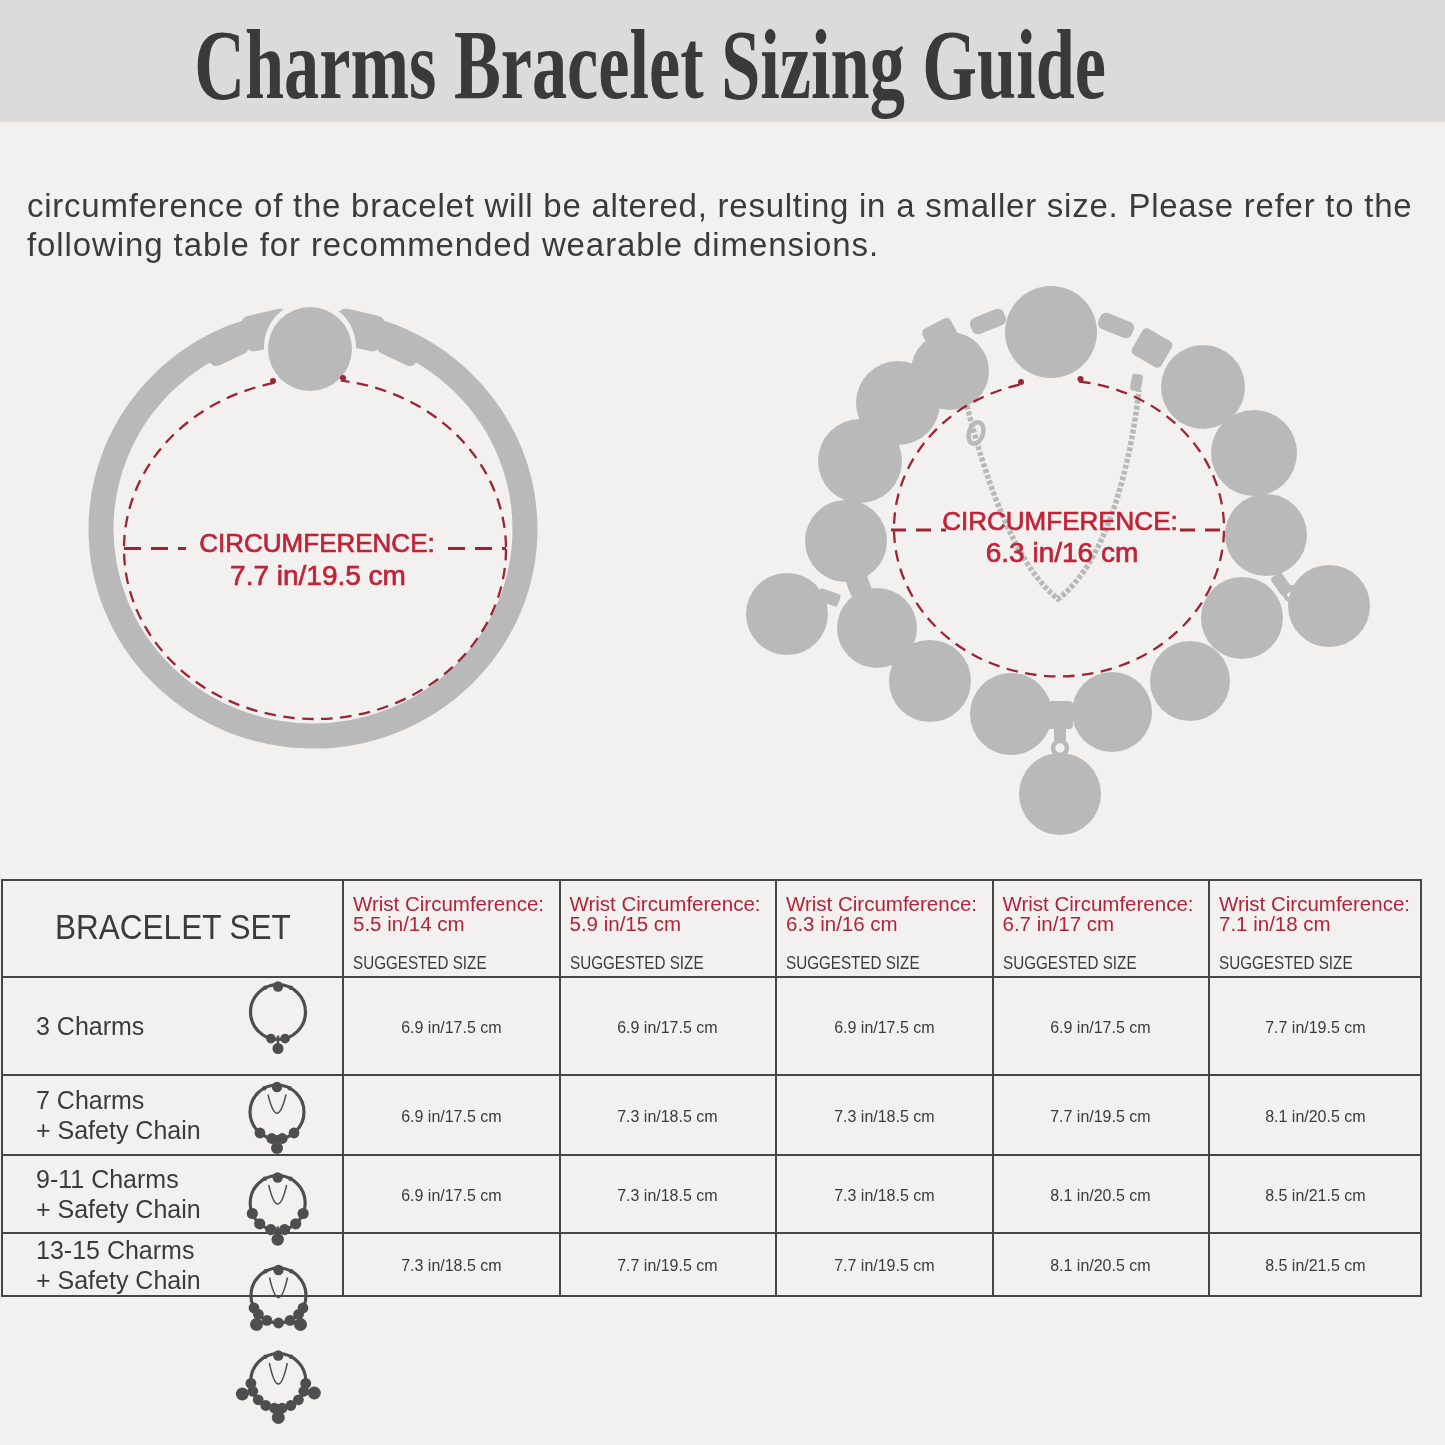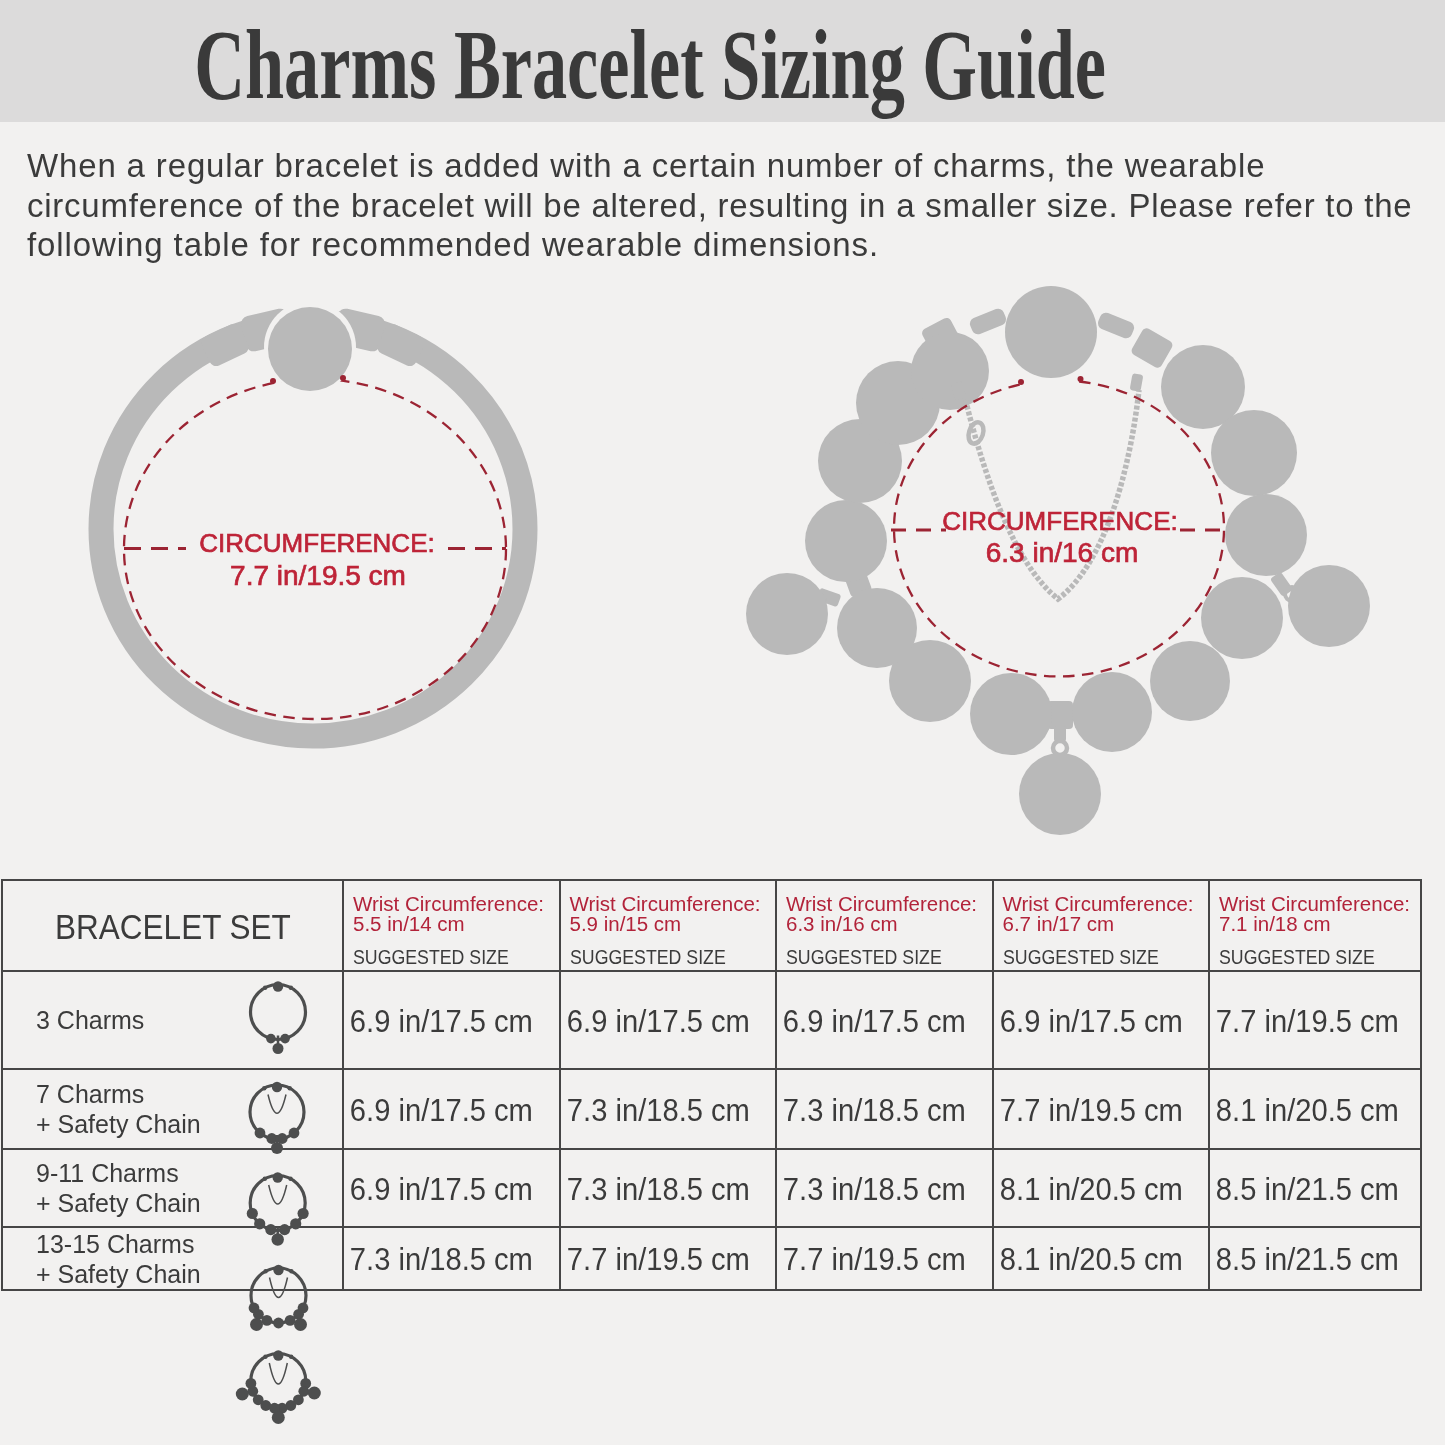--- a/index.html
+++ b/index.html
@@ -12,34 +12,34 @@
   .title span{display:inline-block;transform:scaleX(0.71);transform-origin:center;}
   .para{position:absolute;left:27px;top:146px;font-size:33px;line-height:39.5px;
         color:#3b3b3b;}
   .l1{letter-spacing:0.85px;} .l2{letter-spacing:0.76px;} .l3{letter-spacing:0.9px;}
   svg{position:absolute;left:0;top:0;}
   table{position:absolute;left:1px;top:879px;width:1419px;border-collapse:collapse;
         table-layout:fixed;color:#3b3b3b;}
   td{border:2px solid #464646;padding:0;vertical-align:middle;}
   .hd td{vertical-align:top;}
   .c1{padding-left:33px;position:relative;font-size:25px;line-height:30px;}
-  .val{text-align:left;font-size:31px;padding-top:3px;}
+  .val{text-align:center;font-size:17px;padding-top:3px;}
   .val span{display:inline-block;transform:scaleX(0.94);}
   .wc{color:#b2233a;font-size:20.5px;line-height:20px;}
-  .sg{color:#3b3b3b;font-size:21px;line-height:26px;margin-top:10px;white-space:nowrap;}
+  .sg{color:#3b3b3b;font-size:18px;line-height:26px;margin-top:16px;white-space:nowrap;}
   .sg span{display:inline-block;transform:scaleX(0.845);transform-origin:0 50%;}
   .bset{font-size:35px;text-align:center;padding-top:26px;}
   .bset span{display:inline-block;transform:scaleX(0.9);}
   .icon{position:absolute;}
 </style>
 </head>
 <body>
 <div class="band"></div>
 <div class="title"><span>Charms Bracelet Sizing Guide</span></div>
-<div class="para"><span class="l1">When a regular bracelet is added with a certain number of charms, the wearable</span><br><span class="l2">circumference of the bracelet will be altered, resulting in a smaller size. Please refer to the</span><br><span class="l3">following table for recommended wearable dimensions.</span></div>
+<div class="para"><br><span class="l2">circumference of the bracelet will be altered, resulting in a smaller size. Please refer to the</span><br><span class="l3">following table for recommended wearable dimensions.</span></div>
 
 <svg width="1445" height="879" viewBox="0 0 1445 879">
 
   <g>
     <ellipse cx="313" cy="529" rx="212" ry="207" fill="none" stroke="#b9b9b9" stroke-width="25"></ellipse>
 
     <rect x="243" y="312" width="48" height="36" rx="8" fill="#b9b9b9" transform="rotate(-13 267 330)"></rect>
     <rect x="335" y="312" width="48" height="36" rx="8" fill="#b9b9b9" transform="rotate(13 359 330)"></rect>
     <rect x="204" y="329" width="42" height="32" rx="7" fill="#b9b9b9" transform="rotate(-25 225 345)"></rect>
     <rect x="380" y="329" width="42" height="32" rx="7" fill="#b9b9b9" transform="rotate(25 401 345)"></rect>

